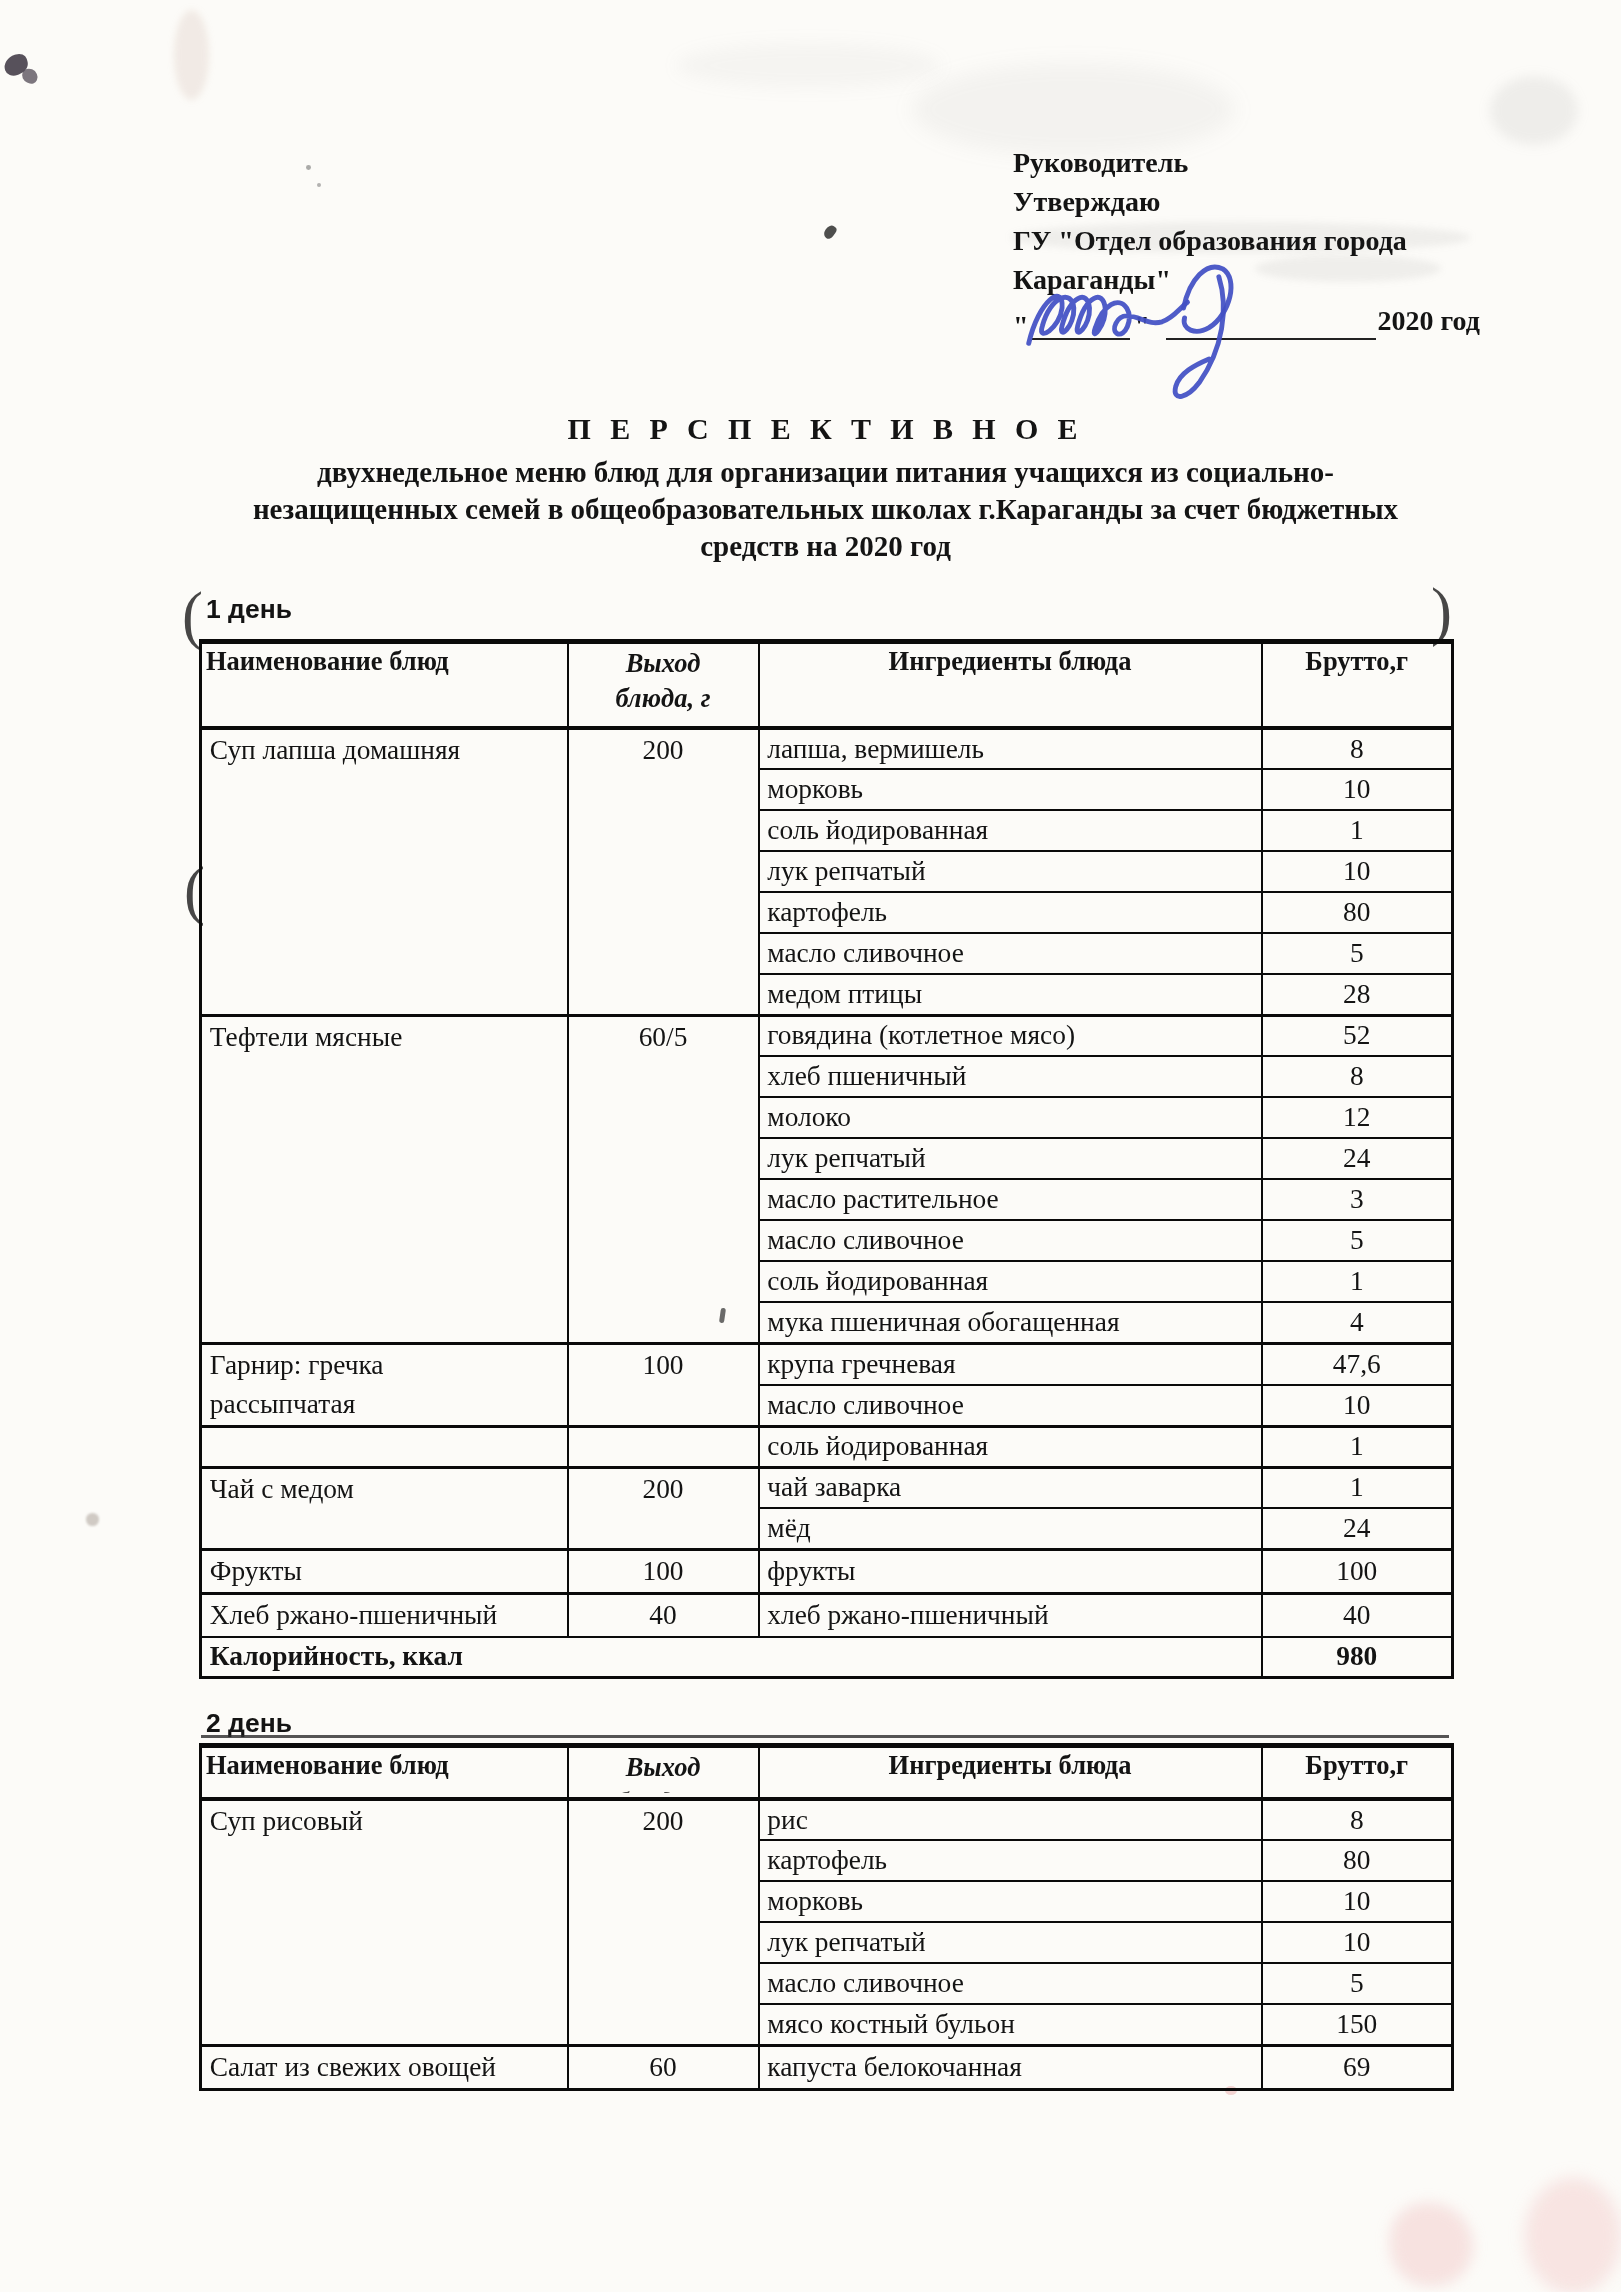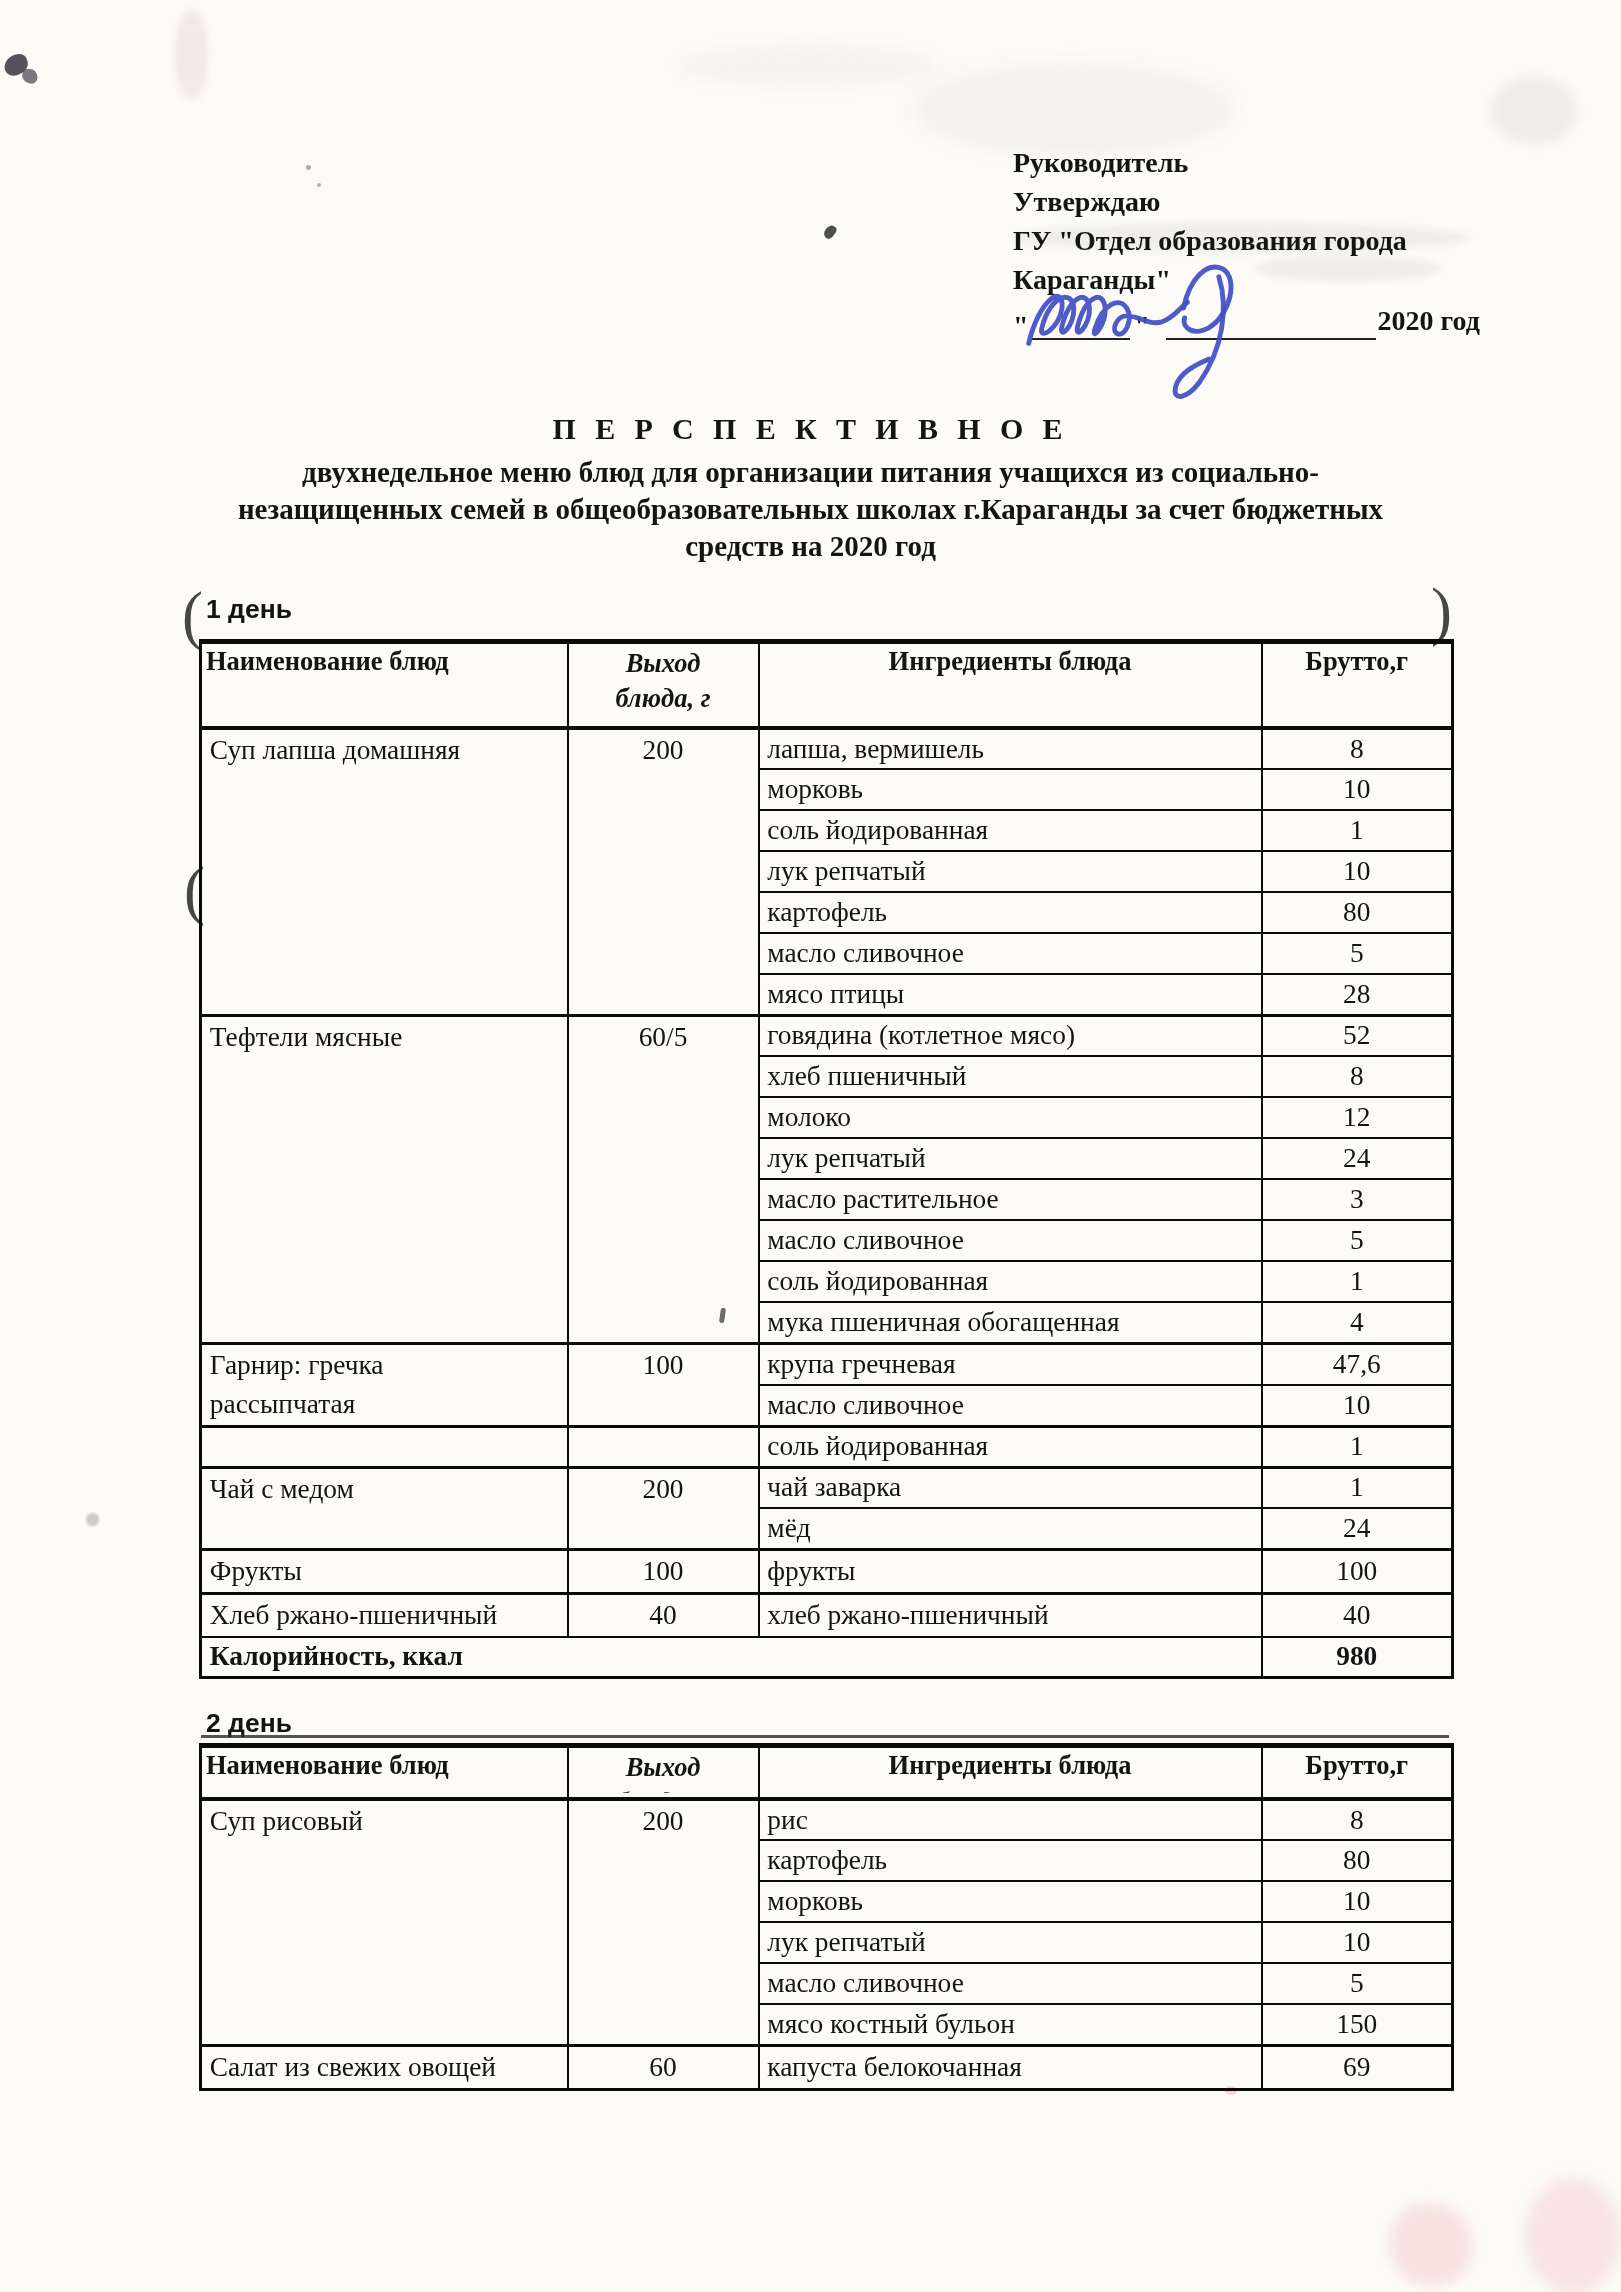--- a/index.html
+++ b/index.html
@@ -15,21 +15,21 @@
   .sig-row{display:flex; align-items:flex-end; height:41px; margin-top:13.7px;}
   .sig-line{display:inline-block; width:274px; border-bottom:2.9px solid #1d2330; height:33px;}
   .signer{margin-left:5.9px; white-space:nowrap;}
   .date-row{display:flex; align-items:flex-end; height:39px; margin-top:2px;}
   .q{line-height:29px;}
   .u1{display:inline-block; width:98px; border-bottom:2.9px solid #222; height:29px; margin:0 3.9px;}
   .u2{display:inline-block; width:210px; border-bottom:2.9px solid #222; height:29px; margin:0 2px 0 15.7px;}
   .sig-svg{position:absolute; left:1015px; top:253px; pointer-events:none;}
   .sig-svg path{fill:none; stroke:#4250c4; stroke-width:5; stroke-linecap:round; opacity:.93;}
   
-  .title-block{position:absolute; left:88px; width:1445px; top:412px; text-align:center; font-weight:bold;}
+  .title-block{position:absolute; left:103px; width:1445px; top:412px; text-align:center; font-weight:bold;}
   .t-main{font-size:30px; letter-spacing:5.9px; margin-bottom:7.8px;}
   .t-sub{font-size:29px; line-height:37px;}
   .week-label{position:absolute; left:0; width:1621px; top:570px; text-align:center;
     font-family:"Liberation Sans","DejaVu Sans",sans-serif; font-weight:bold; font-size:27.4px;}
   .day-label{position:absolute; left:206px;
     font-family:"Liberation Sans","DejaVu Sans",sans-serif; font-weight:bold; font-size:26.5px;}
   .day1-label{top:594px;}
   .day2-label{top:1708px;}
   .stray-line{position:absolute; left:201px; top:1735px; width:1248px; height:2.9px; background:#2b2b2b; opacity:.8;}
   
@@ -192,21 +192,21 @@
         </tr>
         <tr>
           <td class="c-ing">картофель</td>
           <td class="c-g">80</td>
         </tr>
         <tr>
           <td class="c-ing">масло сливочное</td>
           <td class="c-g">5</td>
         </tr>
         <tr>
-          <td class="c-ing">мясо птицы</td>
+          <td class="c-ing">медом птицы</td>
           <td class="c-g">28</td>
         </tr>
         <tr class="block-start">
           <td class="c-dish" rowspan="8">Тефтели мясные</td>
           <td class="c-out" rowspan="8">60/5</td>
           <td class="c-ing">говядина (котлетное мясо)</td>
           <td class="c-g">52</td>
         </tr>
         <tr>
           <td class="c-ing">хлеб пшеничный</td>

